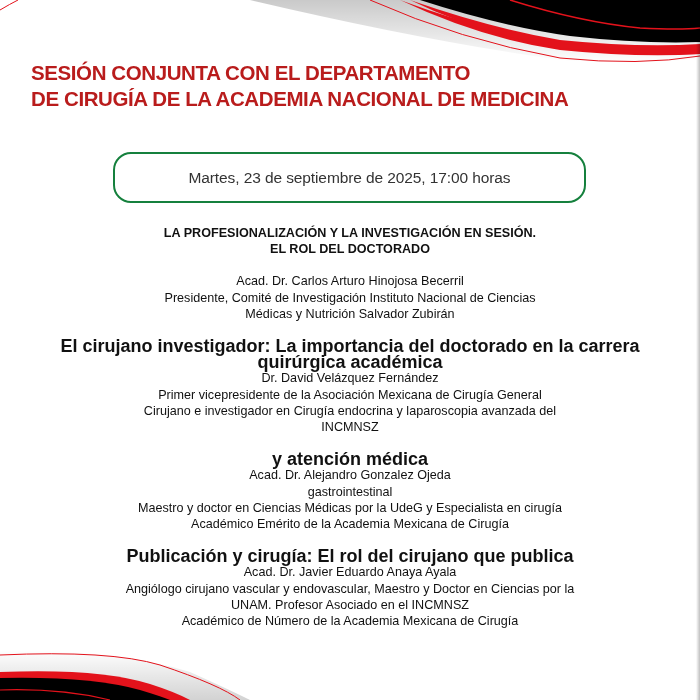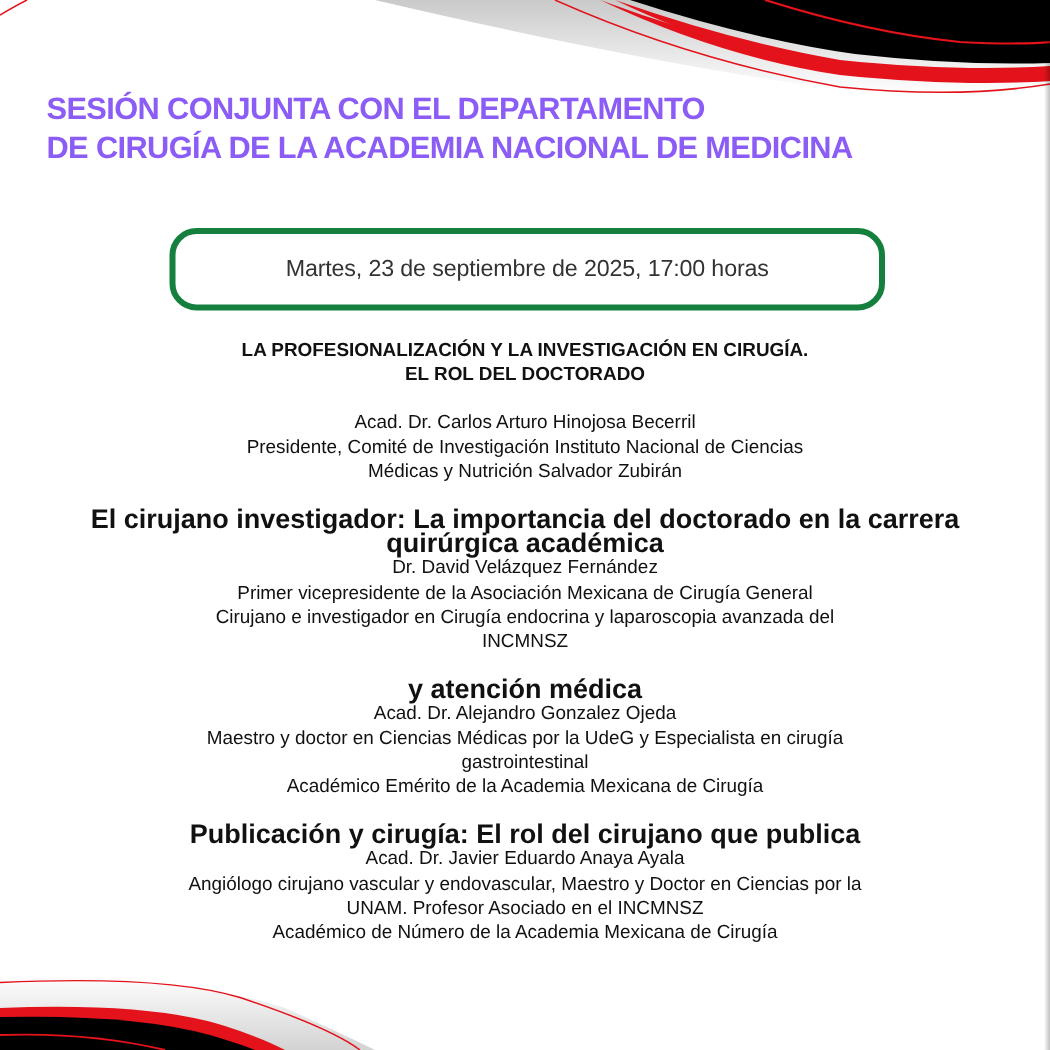--- a/index.html
+++ b/index.html
@@ -10,26 +10,26 @@
       color: #1a1a1a;
     }
     .deco { position: absolute; left: 0; top: 0; width: 700px; height: 700px; pointer-events: none; }
     .edge-shadow {
       position: absolute; right: 0; top: 0; width: 4px; height: 700px;
       background: linear-gradient(to right, rgba(0,0,0,0), rgba(0,0,0,0.25));
     }
     .title {
       position: absolute; left: 31px; top: 60px; width: 620px;
       font-weight: 700; font-size: 20.5px; line-height: 26px;
-      letter-spacing: -0.4px; color: #8b5cf6;
+      letter-spacing: -0.4px; color: #b91c1c;
     }
     .title div { white-space: nowrap; }
     .date-pill {
       position: absolute; left: 113px; top: 152px; width: 469px; height: 47px;
-      border: 4px solid #15803d; border-radius: 18px;
+      border: 2px solid #15803d; border-radius: 18px;
       display: flex; align-items: center; justify-content: center;
       font-size: 15.5px; color: #333; letter-spacing: -0.1px;
     }
     .content {
       position: absolute; left: 0; top: 225px; width: 700px;
       text-align: center; font-size: 12.6px; line-height: 16.2px; color: #111;
     }
     .content .line { white-space: nowrap; }
     .b { font-weight: 700; }
     .topic-title { font-weight: 700; font-size: 18px; }
@@ -79,21 +79,21 @@
   <div>SESIÓN CONJUNTA CON EL DEPARTAMENTO</div>
   <div>DE CIRUGÍA DE LA ACADEMIA NACIONAL DE MEDICINA</div>
 </div>
 
 <div class="date-pill">
   <span>Martes, 23 de septiembre de 2025, 17:00 horas</span>
 </div>
 
 <div class="content">
   <div class="section-title b">
-    <div class="line">LA PROFESIONALIZACIÓN Y LA INVESTIGACIÓN EN CIRUGÍA.</div>
+    <div class="line">LA PROFESIONALIZACIÓN Y LA INVESTIGACIÓN EN SESIÓN.</div>
     <div class="line">EL ROL DEL DOCTORADO</div>
   </div>
 
   <div class="block">
     <div class="line">Acad. Dr. Carlos Arturo Hinojosa Becerril</div>
     <div class="line">Presidente, Comité de Investigación Instituto Nacional de Ciencias</div>
     <div class="line">Médicas y Nutrición Salvador Zubirán</div>
   </div>
 
   <div class="block">
@@ -101,22 +101,22 @@
     <div class="line topic-title">quirúrgica académica</div>
     <div class="line">Dr. David Velázquez Fernández</div>
     <div class="line">Primer vicepresidente de la Asociación Mexicana de Cirugía General</div>
     <div class="line">Cirujano e investigador en Cirugía endocrina y laparoscopia avanzada del</div>
     <div class="line">INCMNSZ</div>
   </div>
 
   <div class="block">
     <div class="line topic-title">y atención médica</div>
     <div class="line">Acad. Dr. Alejandro Gonzalez Ojeda</div>
+    <div class="line">gastrointestinal</div>
     <div class="line">Maestro y doctor en Ciencias Médicas por la UdeG y Especialista en cirugía</div>
-    <div class="line">gastrointestinal</div>
     <div class="line">Académico Emérito de la Academia Mexicana de Cirugía</div>
   </div>
 
   <div class="block">
     <div class="line topic-title">Publicación y cirugía: El rol del cirujano que publica</div>
     <div class="line">Acad. Dr. Javier Eduardo Anaya Ayala</div>
     <div class="line">Angiólogo cirujano vascular y endovascular, Maestro y Doctor en Ciencias por la</div>
     <div class="line">UNAM. Profesor Asociado en el INCMNSZ</div>
     <div class="line">Académico de Número de la Academia Mexicana de Cirugía</div>
   </div>

